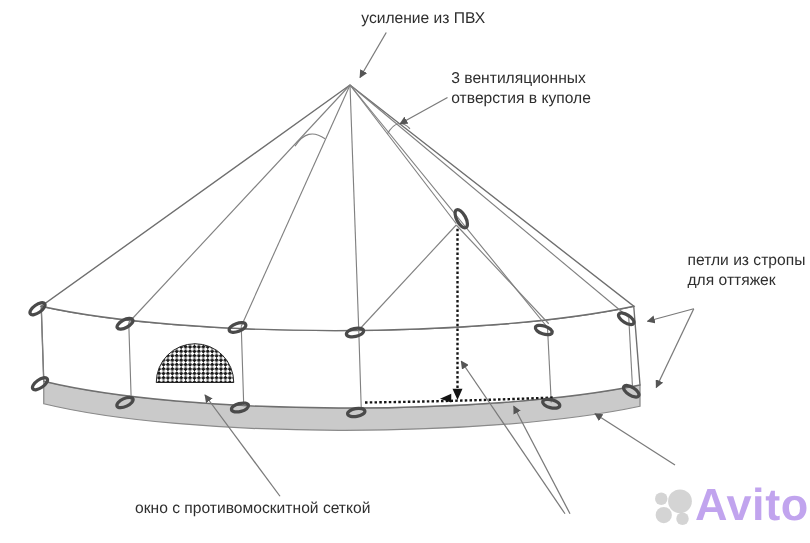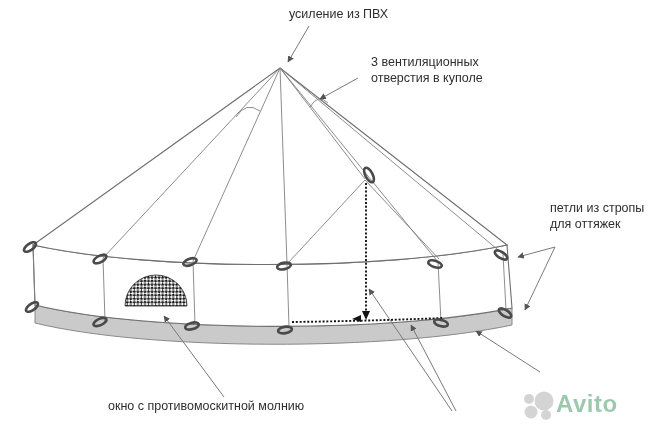--- a/index.html
+++ b/index.html
@@ -18,21 +18,21 @@
   .skirt{fill:#cacaca;stroke:#8a8a8a;stroke-width:1;}
   .seam{fill:none;stroke:#808080;stroke-width:0.9;}
   .ann{fill:none;stroke:#7a7a7a;stroke-width:1;}
   .loop{fill:none;stroke:#4a4a4a;stroke-width:2.6;}
   .zip{fill:none;stroke:#141414;stroke-width:1.9;stroke-dasharray:2 1.8;}
   .watermark{
     position:absolute;left:520px;top:389px;display:flex;align-items:flex-start;
     opacity:0.42;
   }
   .watermark .wm-text{
-    font-size:24px;font-weight:bold;color:#15803d;line-height:30px;letter-spacing:0.5px;
+    font-size:36px;font-weight:bold;color:#6d28d9;line-height:30px;letter-spacing:0.5px;
   }
 </style>
 </head>
 <body>
 
 <div class="stage">
 
   <svg class="draw" width="648" height="434" viewBox="0 0 648 434">
     <defs>
       <marker id="ah" viewBox="0 0 10 10" refX="9" refY="5" markerWidth="6.5" markerHeight="6.5" orient="auto">
@@ -114,26 +114,26 @@
       <path class="ann" marker-end="url(#ah)" d="M555,247 L525,310"></path>
       <path class="ann" marker-end="url(#ah)" d="M540,372 L476,331"></path>
       <path class="ann" marker-end="url(#ah)" d="M224,397 L164,316"></path>
       <path class="ann" marker-end="url(#ah)" d="M452,411 L369,289"></path>
       <path class="ann" marker-end="url(#ah)" d="M456,411 L411,325"></path>
     </g>
   </svg>
 
   <div class="lbl" style="left:289px;top:6px;">усиление из ПВХ</div>
 
-  <div class="lbl wrap" style="left:361px;top:54px;width:122px;margin-left:10px;">3 вентиляционных отверстия в куполе</div>
+  <div class="lbl wrap" style="left:361px;top:54px;width:122px;">3 вентиляционных отверстия в куполе</div>
 
   <div class="lbl wrap" style="left:530px;top:200px;width:104px;margin-left:20px;">петли из стропы для оттяжек</div>
 
 
-  <div class="lbl" style="left:108px;top:398px;">окно с противомоскитной молнию</div>
+  <div class="lbl" style="left:108px;top:398px;">окно с противомоскитной сеткой</div>
 
 
   <div class="watermark">
     <svg width="36" height="32" viewBox="0 0 36 32">
       <circle cx="9" cy="10" r="5" fill="#9a9a9a"></circle>
       <circle cx="24" cy="12" r="9.5" fill="#9a9a9a"></circle>
       <circle cx="11" cy="23" r="6.5" fill="#9a9a9a"></circle>
       <circle cx="26" cy="26" r="5" fill="#9a9a9a"></circle>
     </svg>
     <span class="wm-text">Avito</span>

